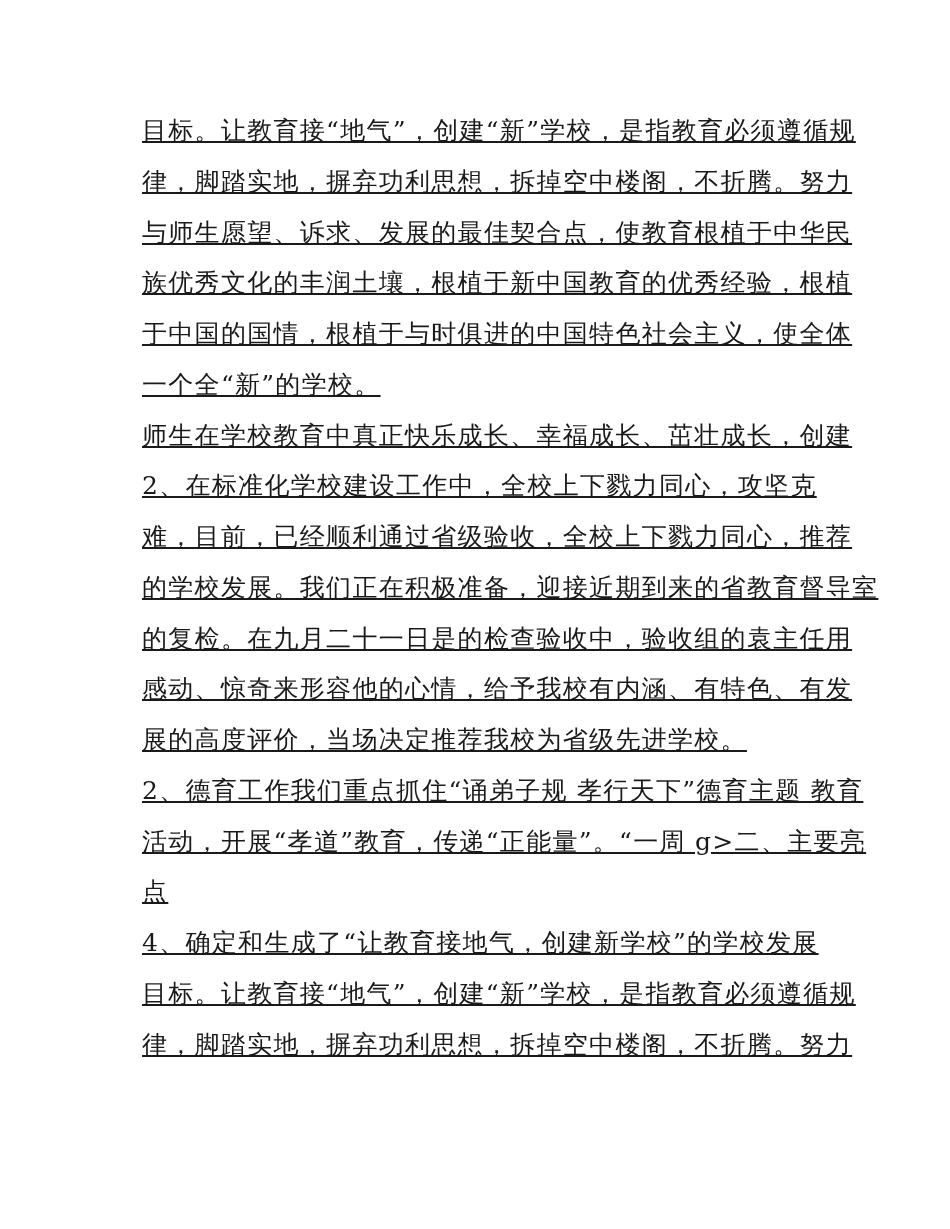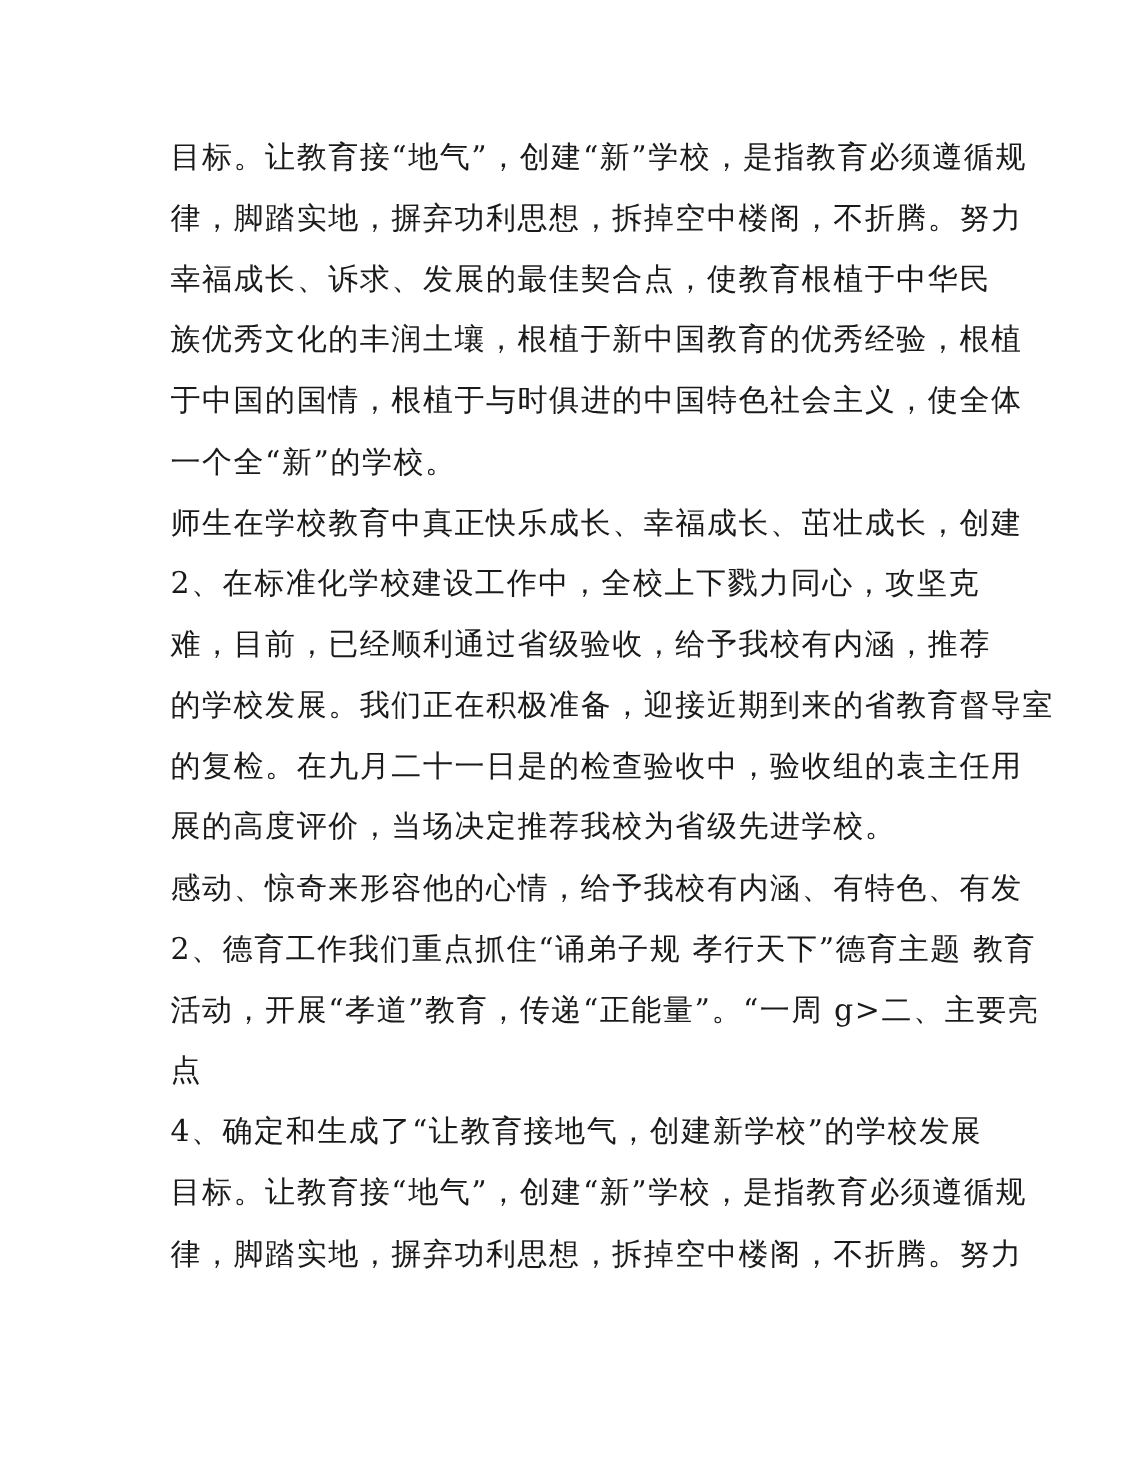--- a/index.html
+++ b/index.html
@@ -28,40 +28,41 @@
       width: 680px;
       color: #1a1a1a;
       font-family: "DejaVu Serif", "Liberation Serif", serif;
       font-size: 25px;
       letter-spacing: 1.3px;
     }
     .line {
       height: 50.75px;
       line-height: 50.75px;
       white-space: nowrap;
+      text-decoration: underline;
     }
   </style>
 </head>
 <body>
 
 <div class="page">
   <div class="text-block">
     <div class="line">目标。让教育接“地气”，创建“新”学校，是指教育必须遵循规</div>
     <div class="line">律，脚踏实地，摒弃功利思想，拆掉空中楼阁，不折腾。努力</div>
-    <div class="line">幸福成长、诉求、发展的最佳契合点，使教育根植于中华民</div>
+    <div class="line">与师生愿望、诉求、发展的最佳契合点，使教育根植于中华民</div>
     <div class="line">族优秀文化的丰润土壤，根植于新中国教育的优秀经验，根植</div>
     <div class="line">于中国的国情，根植于与时俱进的中国特色社会主义，使全体</div>
     <div class="line">一个全“新”的学校。</div>
     <div class="line">师生在学校教育中真正快乐成长、幸福成长、茁壮成长，创建</div>
     <div class="line">2、在标准化学校建设工作中，全校上下戮力同心，攻坚克</div>
-    <div class="line">难，目前，已经顺利通过省级验收，给予我校有内涵，推荐</div>
+    <div class="line">难，目前，已经顺利通过省级验收，全校上下戮力同心，推荐</div>
     <div class="line">的学校发展。我们正在积极准备，迎接近期到来的省教育督导室</div>
     <div class="line">的复检。在九月二十一日是的检查验收中，验收组的袁主任用</div>
+    <div class="line">感动、惊奇来形容他的心情，给予我校有内涵、有特色、有发</div>
     <div class="line">展的高度评价，当场决定推荐我校为省级先进学校。</div>
-    <div class="line">感动、惊奇来形容他的心情，给予我校有内涵、有特色、有发</div>
     <div class="line">2、德育工作我们重点抓住“诵弟子规 孝行天下”德育主题 教育</div>
     <div class="line">活动，开展“孝道”教育，传递“正能量”。“一周 g&gt;二、主要亮</div>
     <div class="line">点</div>
     <div class="line">4、确定和生成了“让教育接地气，创建新学校”的学校发展</div>
     <div class="line">目标。让教育接“地气”，创建“新”学校，是指教育必须遵循规</div>
     <div class="line">律，脚踏实地，摒弃功利思想，拆掉空中楼阁，不折腾。努力</div>
   </div>
 </div>
 
 </body></html>

